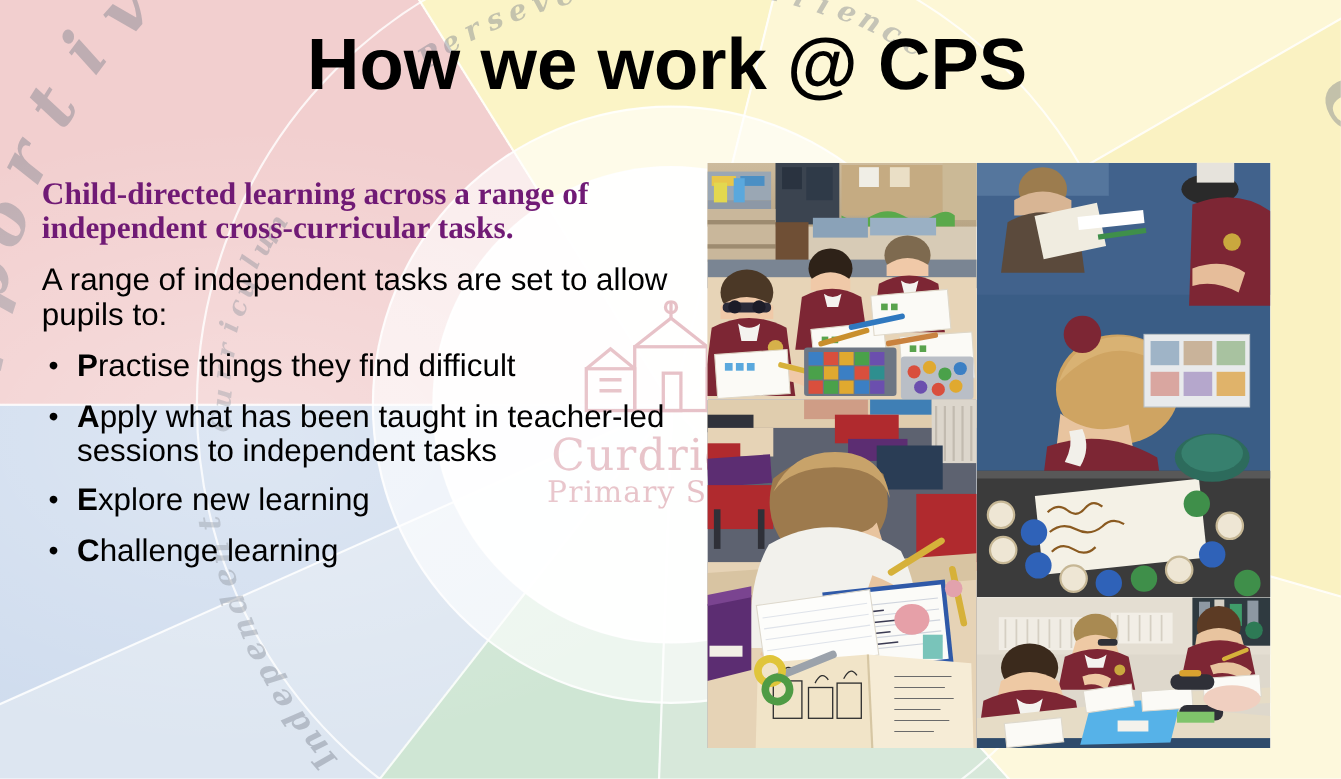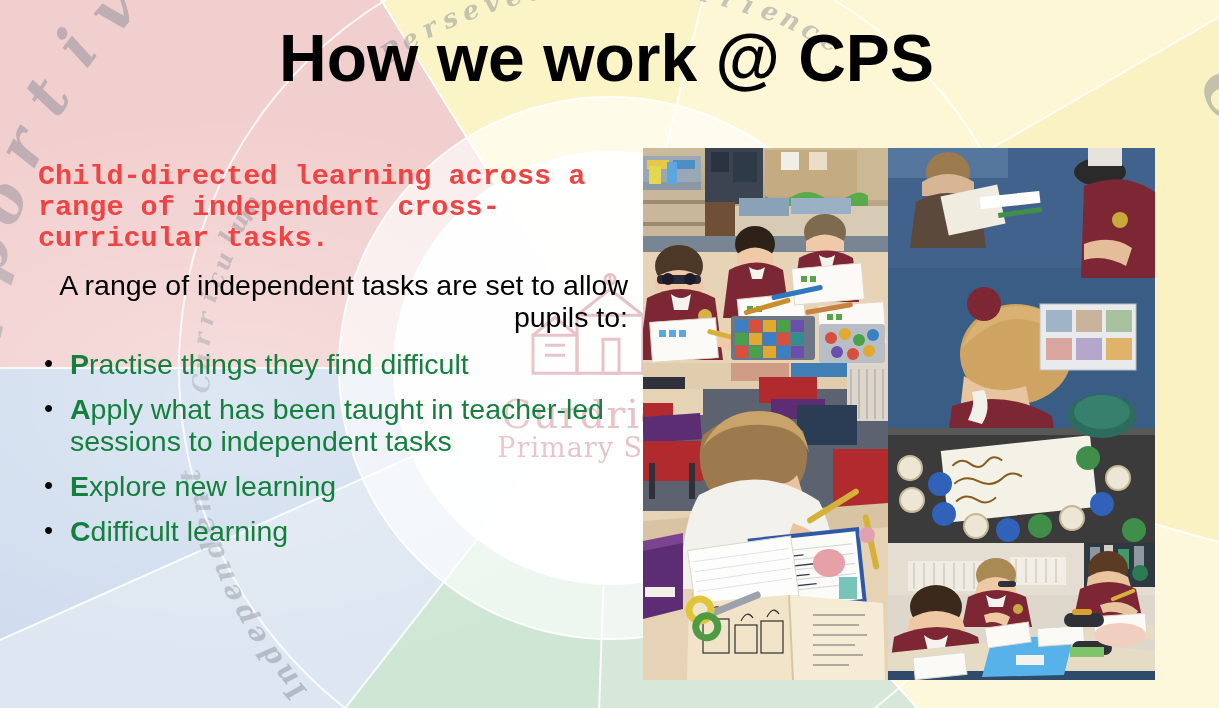--- a/index.html
+++ b/index.html
@@ -153,48 +153,47 @@
 
   
   .body-col {
     position: absolute;
     left: 38px;
     top: 162px;
     width: 590px;
     color: #111111;
   }
   .lead {
-    font-family: Liberation Mono, monospace;
+    font-family: Liberation Serif, serif;
     font-weight: bold;
     font-size: 28.5px;
     line-height: 1.08;
     margin: 0 0 16px 0;
-    color: #ef4444;
+    color: #701a75;
   }
   .intro {
     font-family: "Liberation Sans", sans-serif;
     font-size: 28.5px;
     line-height: 1.10;
     margin: 0 0 16px 0;
     color: #000;
-    text-align: right;
   }
   ul.bullets {
     list-style: none;
     margin: 0;
     padding: 0;
   }
   ul.bullets > li {
     position: relative;
     padding-left: 32px;
     margin-bottom: 14px;
     font-family: "Liberation Sans", sans-serif;
     font-size: 28.5px;
     line-height: 1.10;
-    color: #15803d;
+    color: #000000;
   }
   ul.bullets > li::before {
     content: "\2022";
     position: absolute;
     left: 6px;
     top: -1px;
     font-size: 26px;
     line-height: 1.18;
     color: #000;
   }
@@ -349,21 +348,21 @@
       <li>
         <span class="b">P</span><span>ractise things they find difficult</span>
       </li>
       <li>
         <span class="b">A</span><span>pply what has been taught in teacher-led sessions to independent tasks</span>
       </li>
       <li>
         <span class="b">E</span><span>xplore new learning</span>
       </li>
       <li>
-        <span class="b">C</span><span>difficult learning</span>
+        <span class="b">C</span><span>hallenge learning</span>
       </li>
     </ul>
   </div>
 
   <div class="collage">
 
     <div class="ph ph-a">
       <svg viewBox="0 0 245 215" preserveAspectRatio="none" aria-hidden="true">
         <defs>
           <linearGradient id="pa-wall" x1="0" y1="0" x2="0" y2="1">

